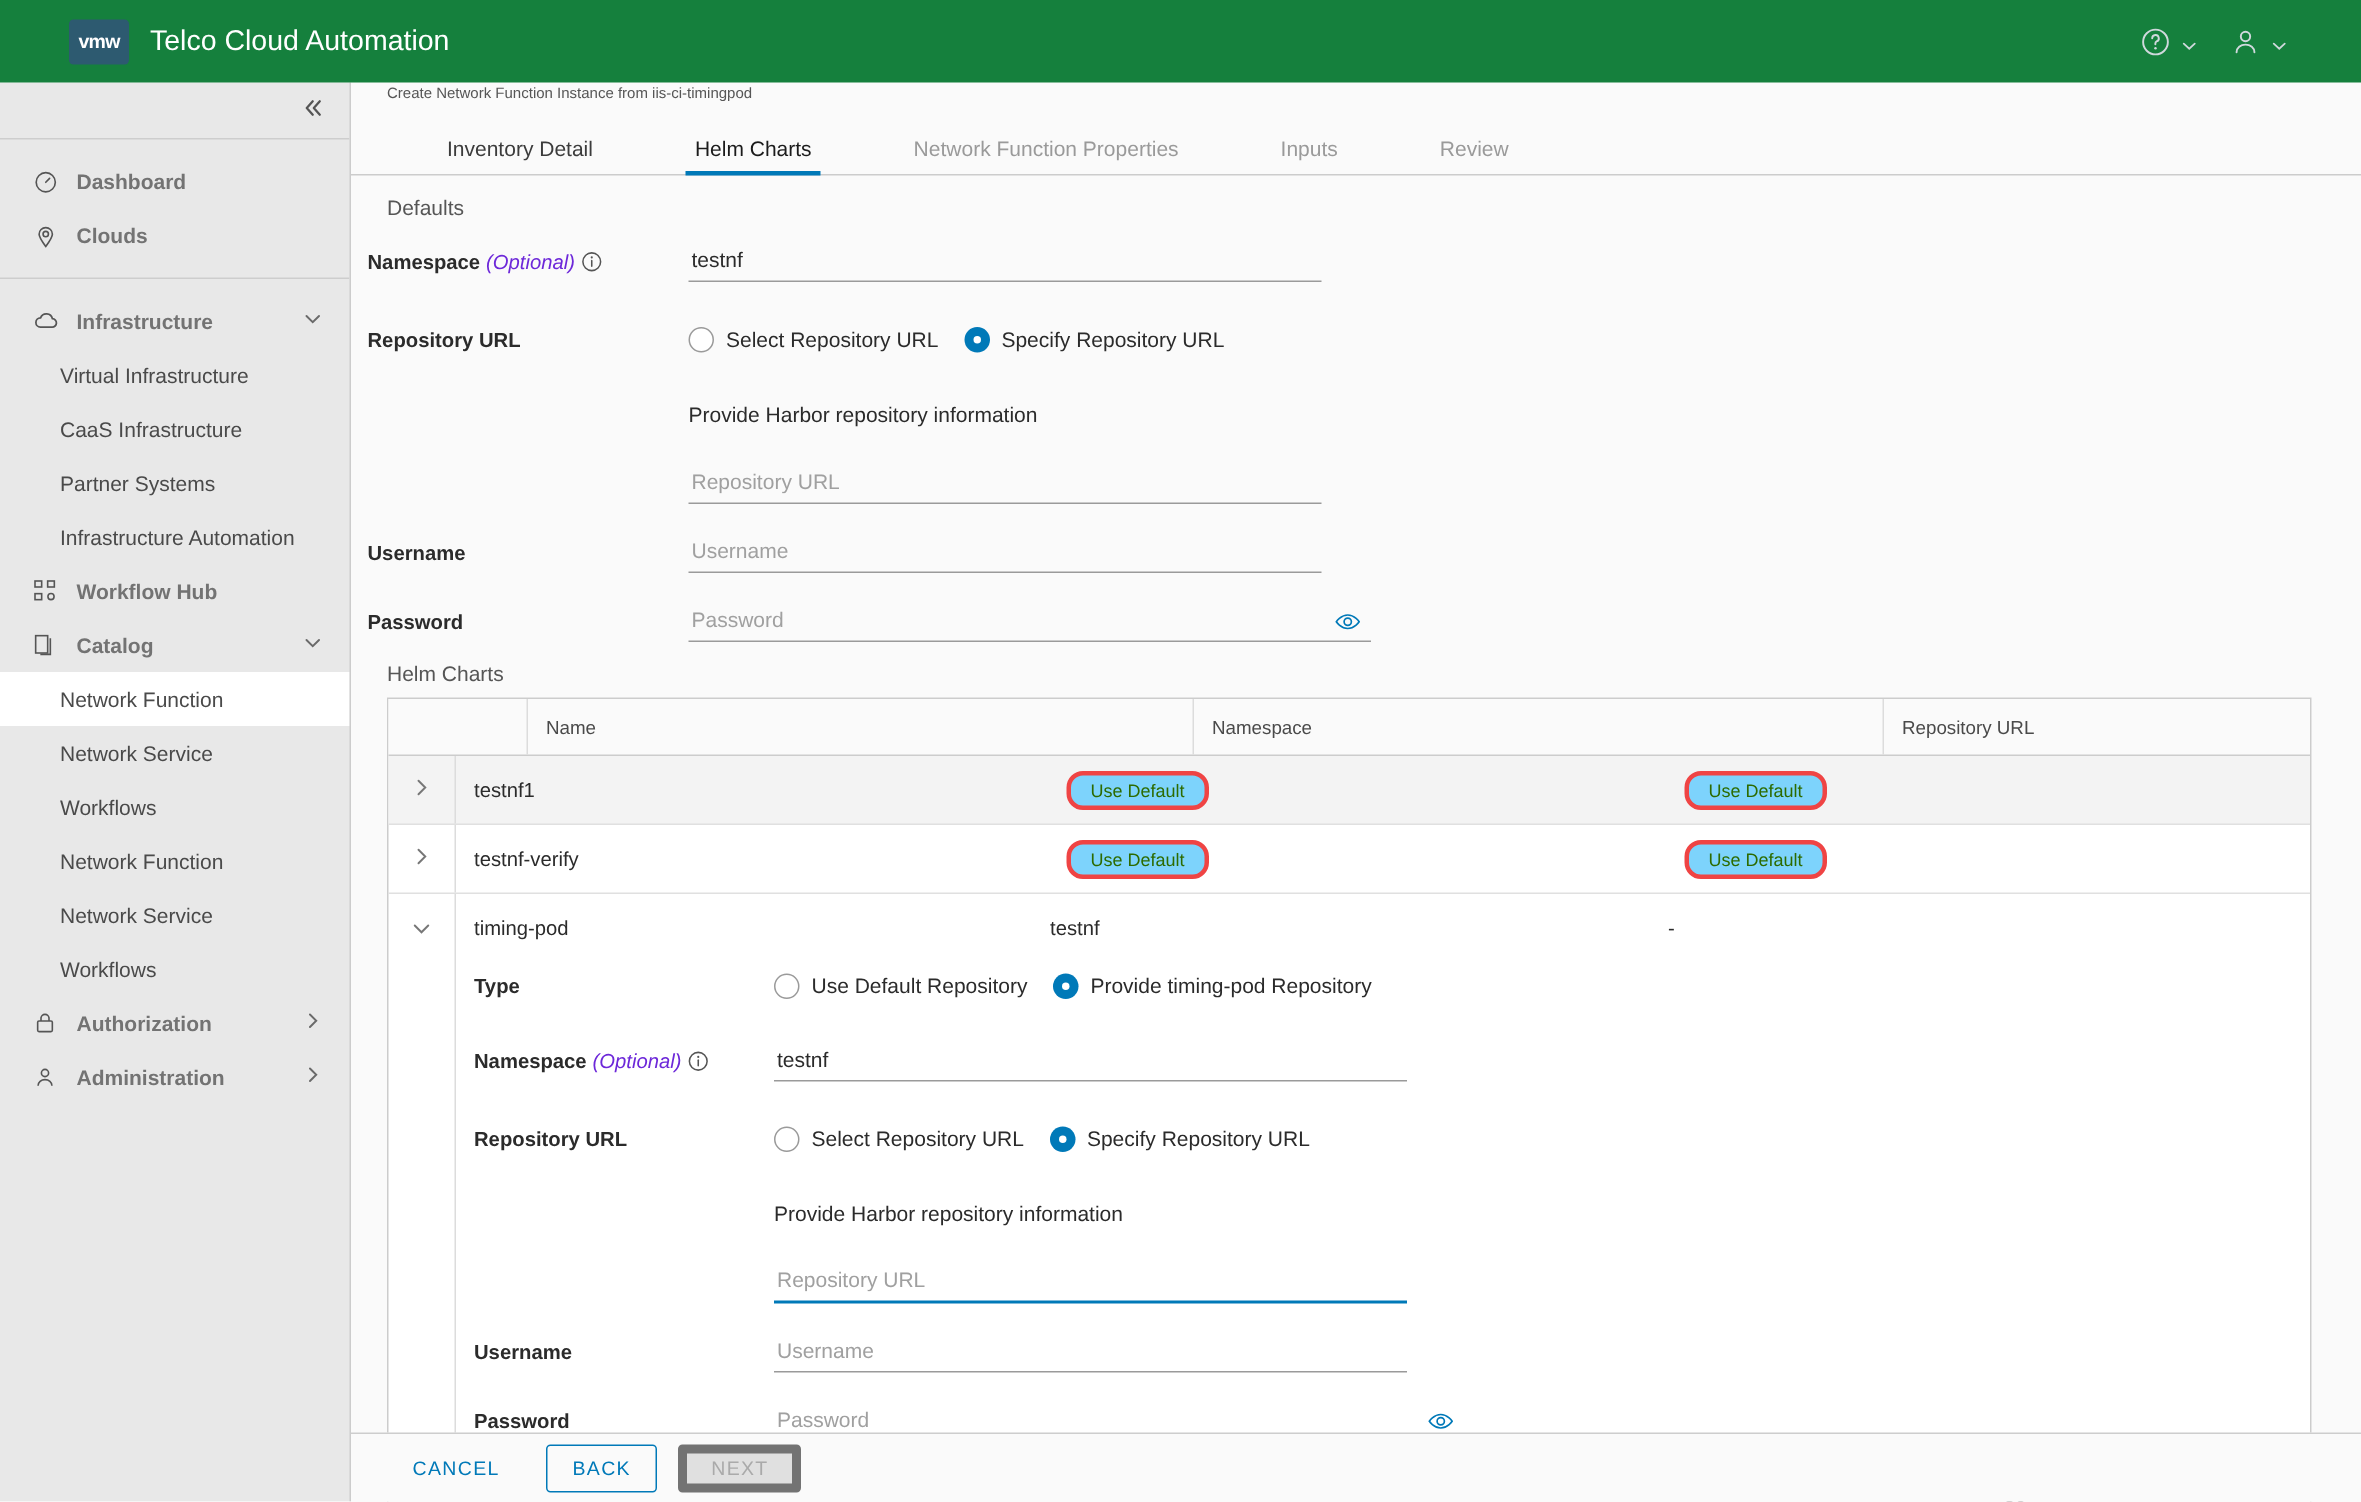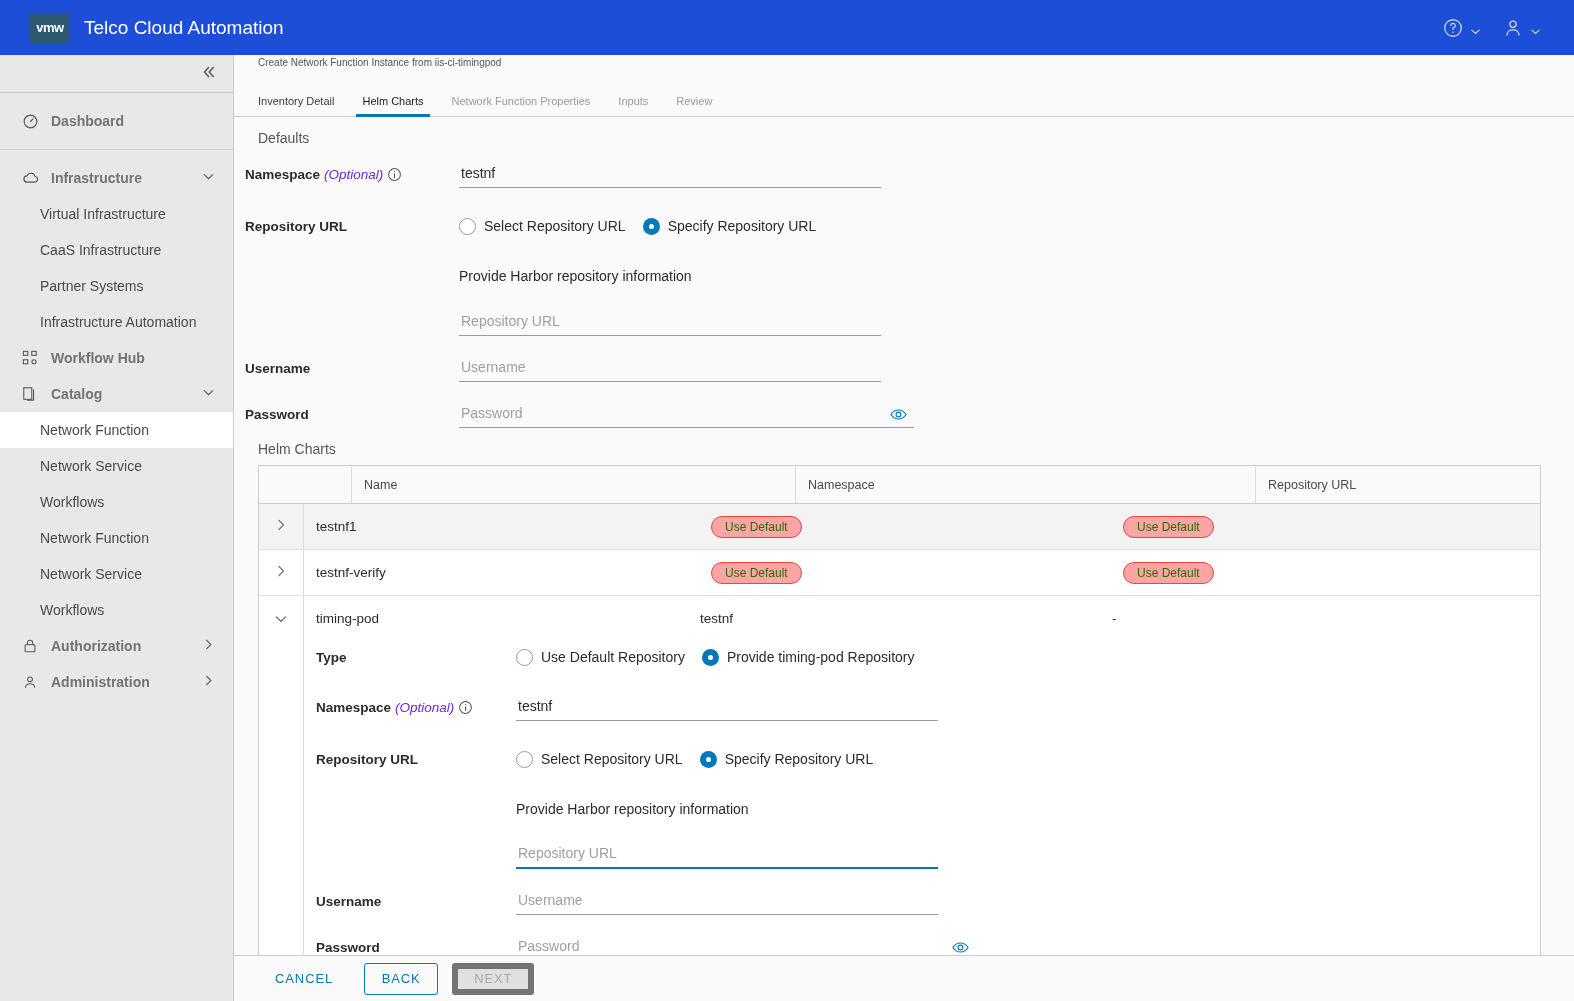--- a/index.html
+++ b/index.html
@@ -6,22 +6,22 @@
   html, body {
     width: 1574px; height: 1001px;
     font-family: "Liberation Sans", sans-serif;
     background: #fafafa; overflow: hidden;
   }
   body { position: relative; }
 
   
   .topbar {
     position: absolute; top: 0; left: 0; width: 1574px; height: 55px;
-    background: #1d4ed8; display: flex; align-items: center;
-    padding: 0 16px; z-index: 20;
+    background: #15803d; display: flex; align-items: center;
+    padding: 0 32px; z-index: 20;
   }
   .vmw-logo {
     width: 40px; height: 30px; background: #2d5a70; border-radius: 3px;
     display: flex; align-items: center; justify-content: center;
     color: #ffffff; font-size: 13px; font-weight: bold; letter-spacing: -0.5px;
     margin-left: 14px;
   }
   .app-title {
     color: #ffffff; font-size: 19px; margin-left: 14px; font-weight: 400;
   }
@@ -62,22 +62,22 @@
   }
   .wizard-title {
     font-size: 10px; color: #565656; padding: 0 0 0 24px;
     height: 22px; line-height: 16px; overflow: hidden; white-space: nowrap;
   }
   .tabs {
     display: flex; align-items: flex-end; gap: 0;
     padding-left: 24px; border-bottom: 1px solid #cccccc; height: 40px;
   }
   .tab {
-    font-size: 11px; color: #3c3c3c; padding: 0 14px 9px 14px;
-    cursor: pointer; position: relative; white-space: nowrap;
+    font-size: 14px; color: #3c3c3c; padding: 0 14px 9px 14px;
+    cursor: pointer; position: relative; white-space: nowrap; margin-left: 40px;
   }
   .tab:first-child { padding-left: 0; }
   .tab.disabled { color: #9a9a9a; cursor: default; }
   .tab.active { color: #1b1b1b; font-weight: 400; }
   .tab.active::after {
     content: ""; position: absolute; left: 8px; right: 8px; bottom: -1px;
     height: 3px; background: #0079b8;
   }
 
   .section-label {
@@ -140,21 +140,21 @@
   .trow { display: flex; align-items: center; min-height: 45px; border-bottom: 1px solid #e0e0e0; font-size: 13.5px; color: #2b2b2b; }
   .trow.alt { background: #f3f3f3; }
   .td { padding-left: 12px; display: flex; align-items: center; }
   .td.c0 { width: 44px; justify-content: center; padding-left: 0; cursor: pointer; }
   .td.c1 { width: 396px; border-left: 1px solid #dcdcdc; height: 45px; }
   .td.c2 { width: 412px; }
   .td.c3 { flex: 1; }
 
   .badge {
     display: inline-flex; align-items: center; justify-content: center;
-    border: 1px solid #ef4444; color: #2d6b00; background: #fca5a5;
+    border: 3px solid #ef4444; color: #2d6b00; background: #7dd3fc;
     border-radius: 11px; font-size: 12px; padding: 3px 13px; line-height: 14px;
   }
 
   .expanded-row { display: flex; border-bottom: 4px solid #fca5a5; }
   .exp-gutter { width: 44px; flex-shrink: 0; }
   .exp-body { flex: 1; border-left: 1px solid #dcdcdc; padding: 0 0 14px 0; }
   .exp-head { display: flex; align-items: center; height: 45px; font-size: 13.5px; color: #2b2b2b; }
   .exp-head .n { width: 396px; padding-left: 12px; }
   .exp-head .ns { width: 412px; }
   .exp-head .ru { flex: 1; }
@@ -239,20 +239,29 @@
 
   <div class="sb-group">
     <div class="sb-item top">
       <span class="ic">
         <svg width="17" height="17" viewBox="0 0 20 20" fill="none" stroke="#555" stroke-width="1.3">
           <circle cx="10" cy="10" r="7.5"></circle>
             <path d="M10 10 L13 7" stroke-linecap="round"></path>
         </svg>
       </span>
       <span>Dashboard</span>
+    </div>
+    <div class="sb-item top">
+      <span class="ic">
+        <svg width="17" height="17" viewBox="0 0 20 20" fill="none" stroke="#555" stroke-width="1.3">
+          <path d="M10 18c3.4-4.6 5.2-7.3 5.2-9.6A5.2 5.2 0 0 0 4.8 8.4C4.8 10.7 6.6 13.4 10 18Z"></path>
+          <circle cx="10" cy="8.3" r="2.1"></circle>
+        </svg>
+      </span>
+      <span>Clouds</span>
     </div>
   </div>
 
   <div class="sb-divider"></div>
 
   <div class="sb-group">
     <div class="sb-item top">
       <span class="ic">
         <svg width="18" height="18" viewBox="0 0 20 20" fill="none" stroke="#555" stroke-width="1.3">
           <path d="M5.5 14.5h8.6a3.1 3.1 0 0 0 .3-6.2 4.6 4.6 0 0 0-8.8-.6 3.4 3.4 0 0 0-.1 6.8Z" stroke-linejoin="round"></path>

